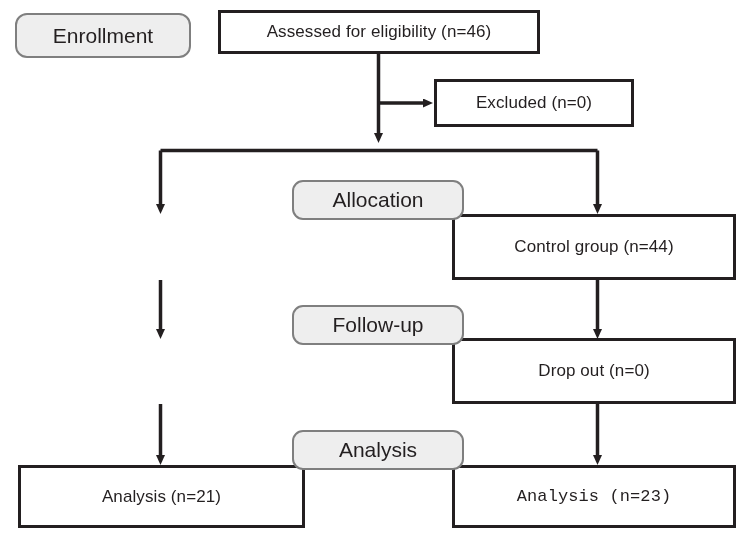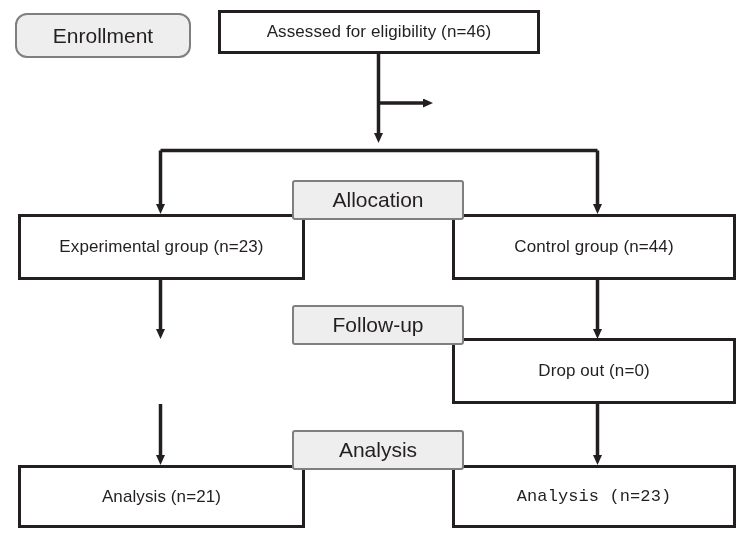--- a/index.html
+++ b/index.html
@@ -47,21 +47,21 @@
     box-sizing: border-box;
   }
   .node .l2 {
     display: block;
   }
   .stage-pill {
     position: absolute;
     box-sizing: border-box;
     background: #eeeeee;
     border: 2px solid #7f7f7f;
-    border-radius: 3px;
+    border-radius: 11px;
     display: flex;
     align-items: center;
     justify-content: center;
     color: #231f20;
     font-size: 21px;
     z-index: 5;
   }
   .pill-enroll {
     border-radius: 12px;
   }
@@ -94,24 +94,24 @@
   </svg>
 
   <div class="stage-pill pill-enroll" style="left:15px; top:13px; width:176px; height:45px;">
     <span>Enrollment</span>
   </div>
 
   <div class="node" style="left:218px; top:10px; width:322px; height:44px;">
     <span class="lines">Assessed for eligibility (n=46)</span>
   </div>
 
+  <div class="node" style="left:434px; top:79px; width:200px; height:48px;">
+    <span class="lines">Excluded (n=0)</span>
+  </div>
 
-  <div class="node" style="left:18px; top:214px; width:287px; height:66px;">
-    <span class="lines">Experimental group (n=23)</span>
-  </div>
 
   <div class="node" style="left:452px; top:214px; width:284px; height:66px;">
     <span class="lines">Control group (n=44)</span>
   </div>
 
   <div class="stage-pill" style="left:292px; top:180px; width:172px; height:40px;">
     <span>Allocation</span>
   </div>
 
 

